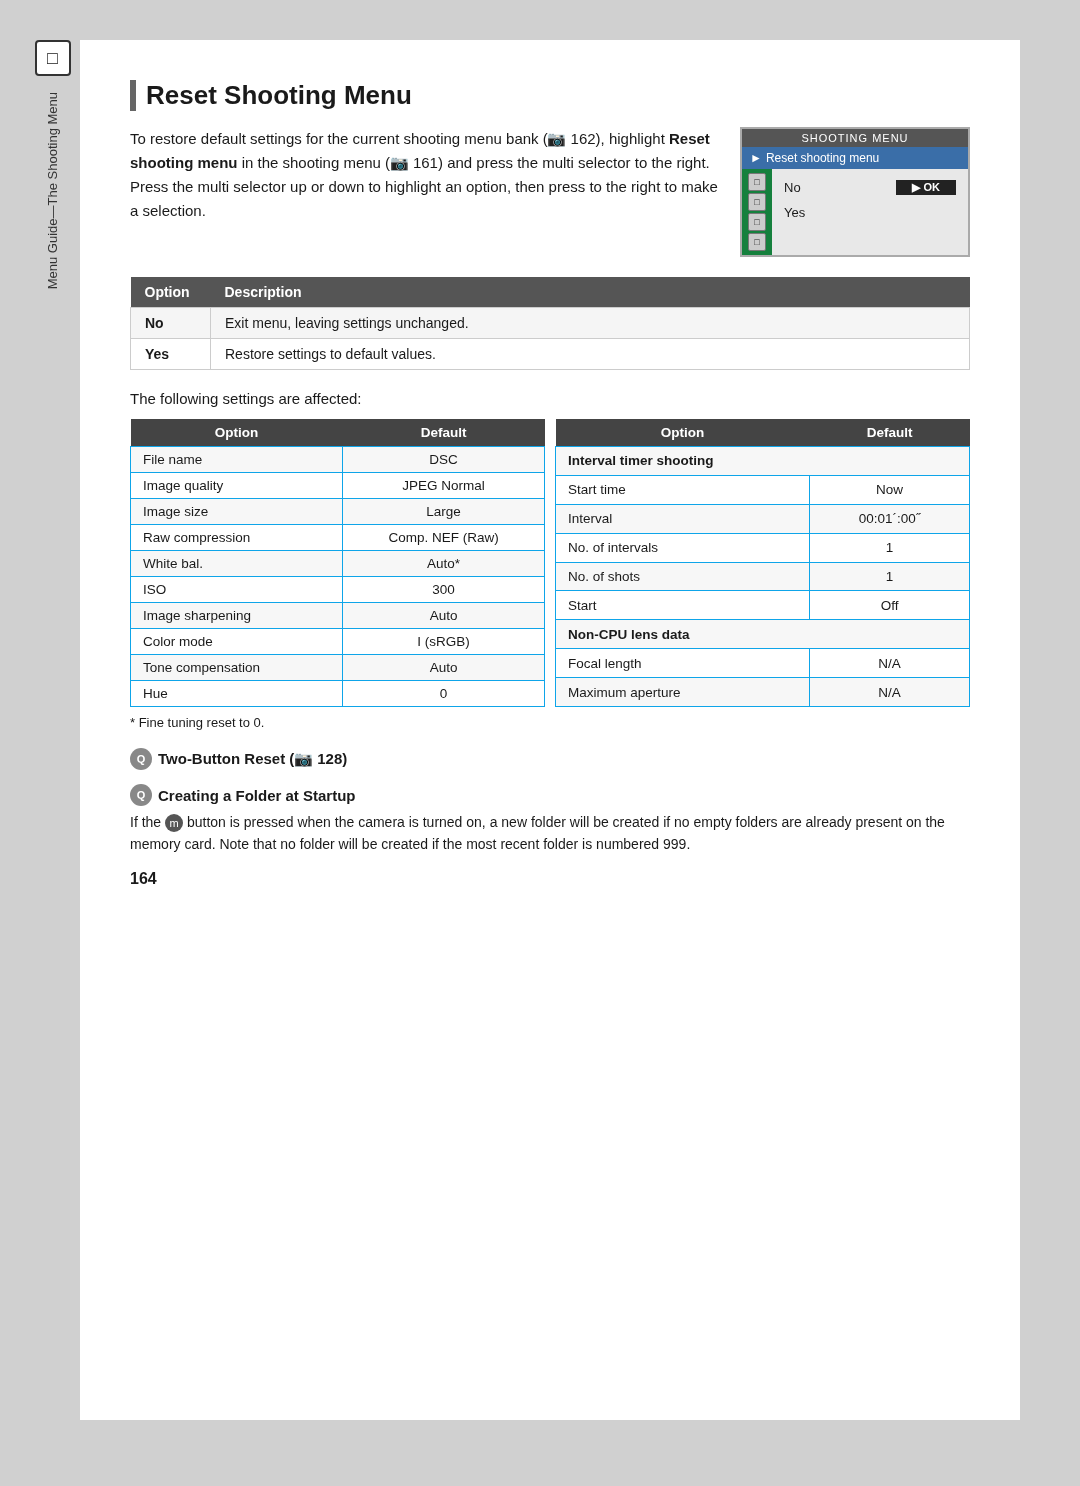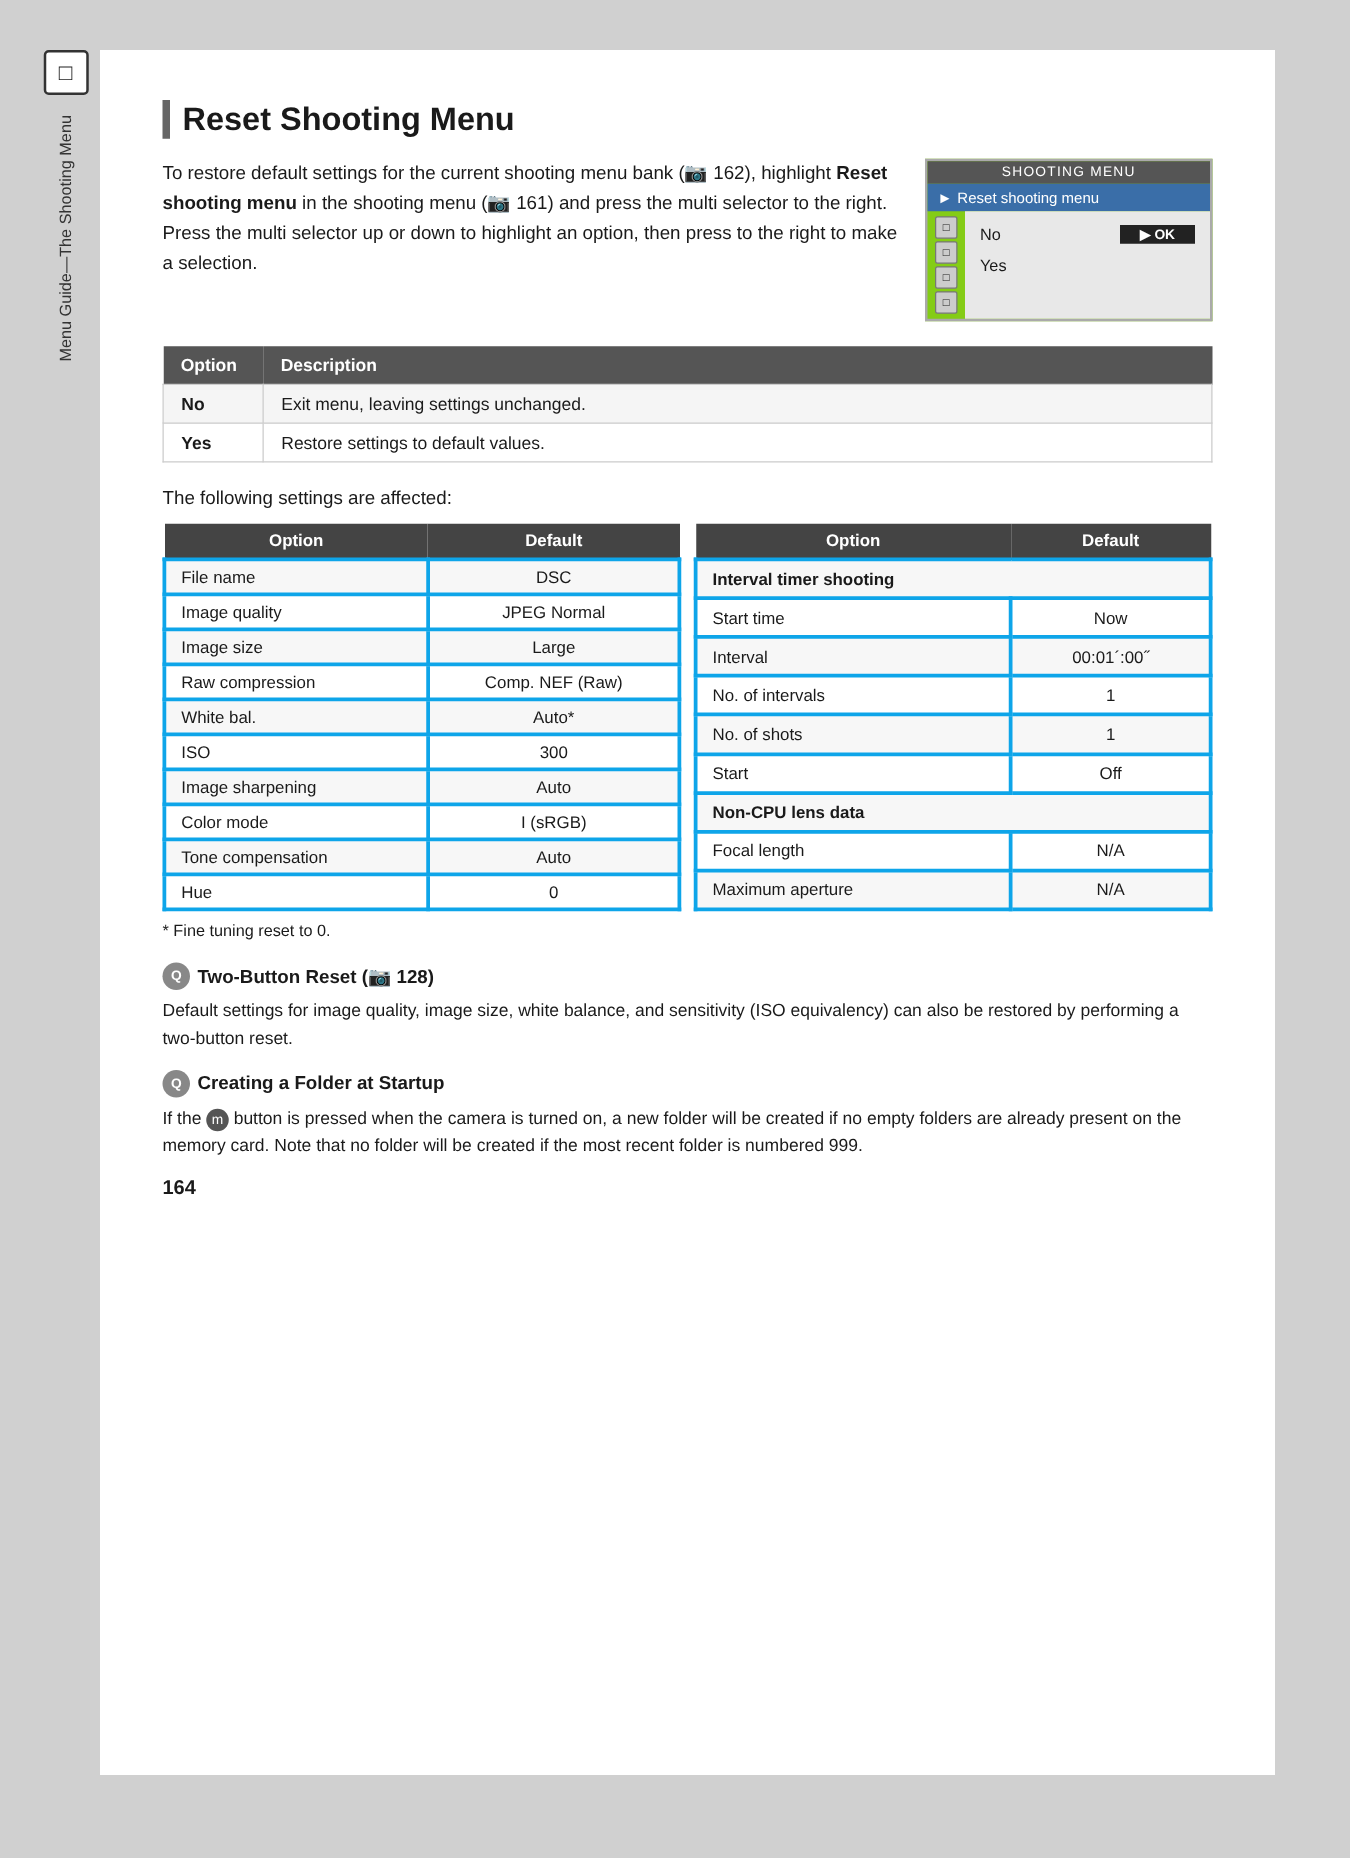--- a/index.html
+++ b/index.html
@@ -62,21 +62,21 @@
     }
     .intro-text {
       flex: 1;
       font-size: 15px;
       line-height: 1.6;
     }
     .camera-screen {
       width: 230px;
       min-width: 230px;
       border: 2px solid #aaa;
-      background: #84cc16;
+      background: #15803d;
       font-size: 12px;
     }
     .camera-screen-title {
       background: #555;
       color: #fff;
       text-align: center;
       padding: 3px 6px;
       font-size: 11px;
       letter-spacing: 1px;
       text-transform: uppercase;
@@ -164,21 +164,21 @@
     }
     .settings-table th {
       background: #444;
       color: #fff;
       padding: 6px 12px;
       text-align: center;
       font-weight: bold;
     }
     .settings-table td {
       padding: 5px 12px;
-      border: 3px solid #0ea5e9;
+      border: 1px solid #0ea5e9;
       text-align: center;
     }
     .settings-table td.opt-name { text-align: left; }
     .settings-table tr:nth-child(odd) td { background: #f7f7f7; }
     .settings-table tr:nth-child(even) td { background: #fff; }
     .settings-table .section-header td {
       background: #e0e0e0;
       font-weight: bold;
       text-align: left;
       padding: 5px 12px;
@@ -389,21 +389,20 @@
     </table>
   </div>
 
   <p class="footnote">* Fine tuning reset to 0.</p>
 
   <div class="tip-box">
     <div class="tip-title">
       <div class="tip-icon">Q</div>
       <strong>Two-Button Reset (📷 128)</strong>
     </div>
-    <div class="tip-body">Default settings for image quality, image size, white balance, and sensitivity (ISO equivalency) can also be restored by performing a two-button reset.</div>
   </div>
 
   <div class="tip-box">
     <div class="tip-title">
       <div class="tip-icon">Q</div>
       <strong>Creating a Folder at Startup</strong>
     </div>
     <div class="tip-body">If the <span style="display:inline-block;width:18px;height:18px;border-radius:50%;background:#555;color:#fff;text-align:center;font-size:11px;line-height:18px;">m</span> button is pressed when the camera is turned on, a new folder will be created if no empty folders are already present on the memory card. Note that no folder will be created if the most recent folder is numbered 999.</div>
   </div>
 

